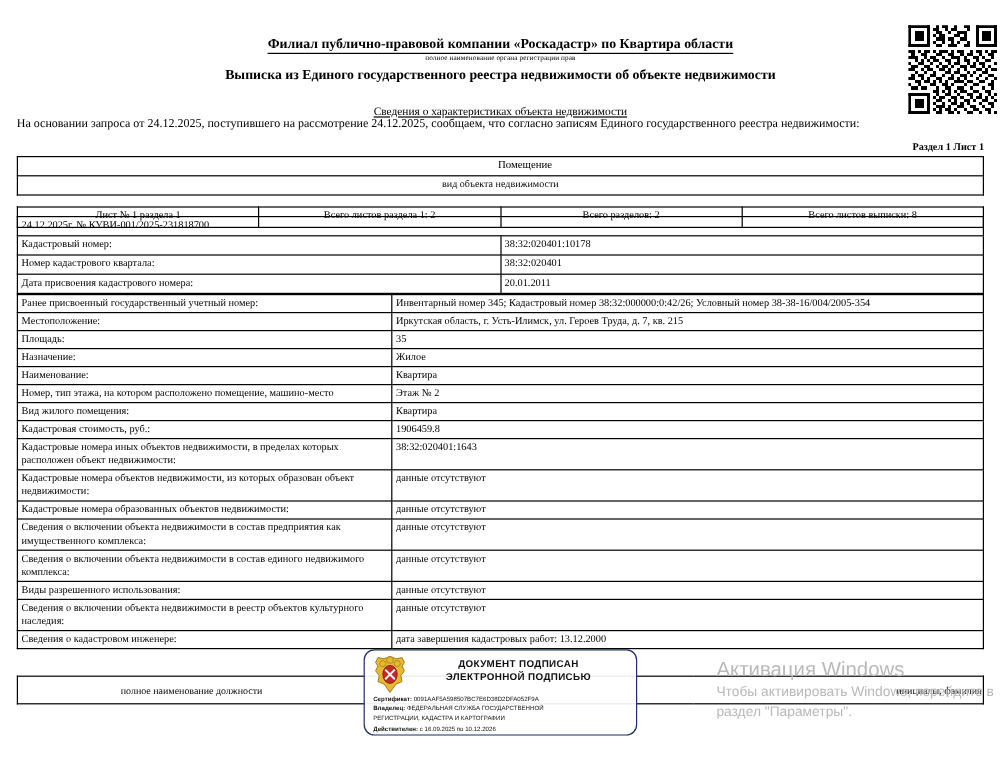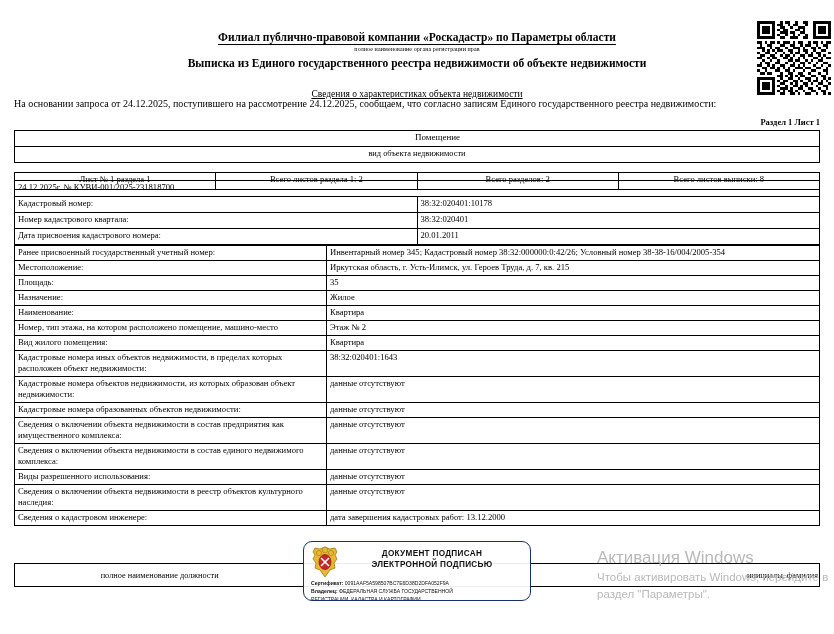--- a/index.html
+++ b/index.html
@@ -74,21 +74,21 @@
   .sigtable{position:absolute;left:14px;top:563px;width:806px;border:1px solid #000;}
   .sigtable td{
     border:1px solid #000;border-left:none;border-right:none;
     font-size:8.3px;text-align:center;height:20px;vertical-align:middle;
   }
   .sigtable td:first-child{border-left:1px solid #000;}
   .sigtable td:last-child{border-right:1px solid #000;text-align:right;}
 
   
   .stamp{
-    position:absolute;left:303px;top:541px;width:228px;height:60px;
+    position:absolute;left:303px;top:541px;width:228px;height:72px;
     border:1.6px solid #1b2f6b;border-radius:9px;
     background:rgba(255,255,255,0.92);
     box-sizing:border-box;
     overflow:hidden;
   }
   .stamp-top{display:flex;align-items:flex-start;padding:4px 6px 0 6px;}
   .emblem{width:30px;height:32px;flex:0 0 30px;}
   .stamp-head{flex:1;text-align:center;padding-top:2px;}
   .stamp-head div{
     font-size:8.2px;font-weight:bold;letter-spacing:.3px;color:#111;
@@ -111,21 +111,21 @@
   .wm-title{font-size:17px;line-height:20px;}
   .wm-sub{font-size:11.5px;line-height:15px;margin-top:2px;}
 </style>
 </head>
 <body>
 
 <div class="page">
 
   <div class="header">
     <div class="org-title">
-      <span>Филиал публично-правовой компании «Роскадастр» по Параметры области</span>
+      <span>Филиал публично-правовой компании «Роскадастр» по Квартира области</span>
     </div>
     <div class="org-sub">полное наименование органа регистрации прав</div>
     <div class="doc-title">Выписка из Единого государственного реестра недвижимости об объекте недвижимости</div>
     <div class="section-title">Сведения о характеристиках объекта недвижимости</div>
   </div>
 
   <div class="intro">На  основании запроса от 24.12.2025, поступившего на рассмотрение 24.12.2025, сообщаем, что согласно записям Единого государственного реестра недвижимости:</div>
   <div class="razdel">Раздел 1 Лист 1</div>
 
   <div class="qr">
@@ -417,20 +417,24 @@
         </tr>
         <tr>
           <td class="lbl">Номер, тип этажа, на котором расположено помещение, машино-место</td>
           <td>Этаж № 2</td>
         </tr>
         <tr>
           <td class="lbl">Вид жилого помещения:</td>
           <td>Квартира</td>
         </tr>
         <tr>
+          <td class="lbl">Кадастровая стоимость, руб.:</td>
+          <td>1906459.8</td>
+        </tr>
+        <tr>
           <td class="lbl">Кадастровые номера иных объектов недвижимости, в пределах которых расположен объект недвижимости:</td>
           <td>38:32:020401:1643</td>
         </tr>
         <tr>
           <td class="lbl">Кадастровые номера объектов недвижимости, из которых образован объект недвижимости:</td>
           <td>данные отсутствуют</td>
         </tr>
         <tr>
           <td class="lbl">Кадастровые номера образованных объектов недвижимости:</td>
           <td>данные отсутствуют</td>

